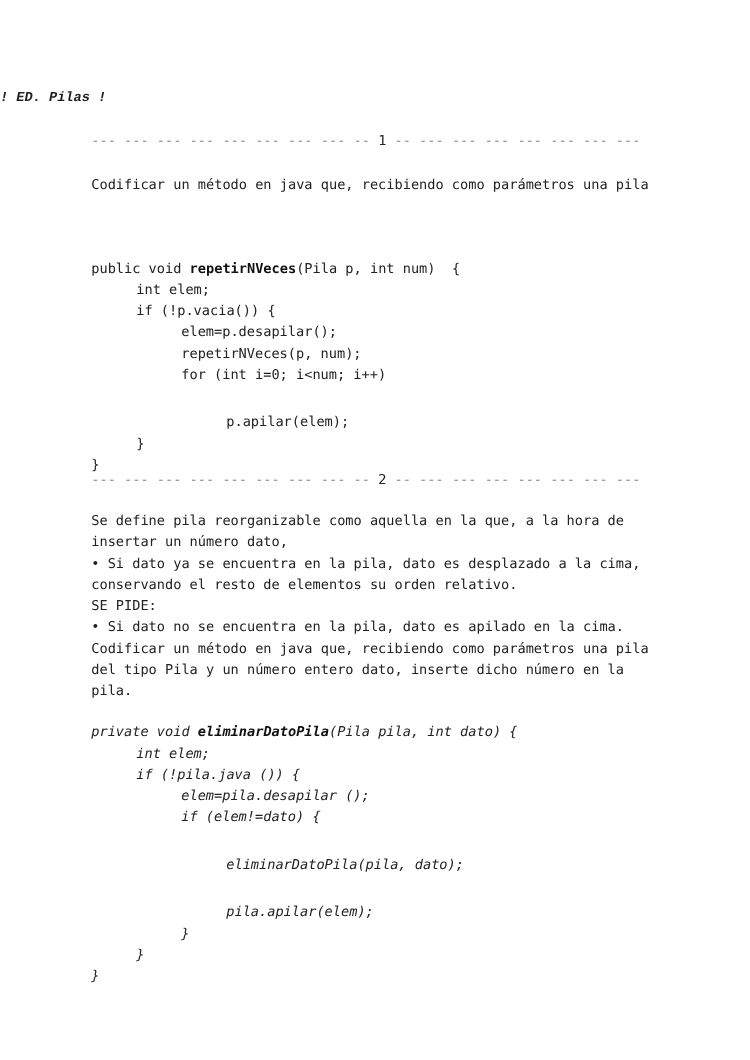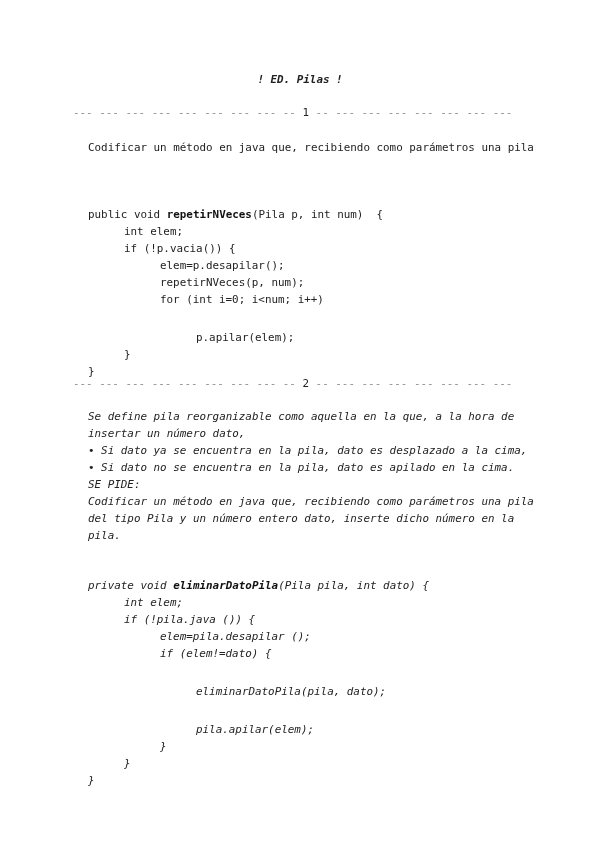--- a/index.html
+++ b/index.html
@@ -20,40 +20,41 @@
       position: absolute;
       left: 0; top: 0;
       width: 600px;
       height: 848px;
     }
     .title {
       position: absolute;
       top: 71px;
       left: 0;
       width: 600px;
-      text-align: center;
+      text-align: left;
       font-weight: bold;
       font-style: italic;
       line-height: 17px;
       white-space: pre;
+      font-family: Liberation Mono, monospace;
     }
     .divider {
       position: absolute;
       left: 73px;
       width: 460px;
       line-height: 17px;
       white-space: pre;
       color: #8a8a8a;
     }
     .divider .num {
       color: #222222;
     }
     .block {
       position: absolute;
-      left: 88px;
+      left: 73px;
       width: 470px;
       line-height: 17px;
     }
     .line {
       white-space: pre;
       height: 17px;
     }
     .code .line.i1 { padding-left: 36px; }
     .code .line.i2 { padding-left: 72px; }
     .code .line.i3 { padding-left: 108px; margin-top: 21px; }
@@ -82,26 +83,27 @@
     <div class="line i2">elem=p.desapilar();</div>
     <div class="line i2">repetirNVeces(p, num);</div>
     <div class="line i2">for (int i=0; i&lt;num; i++)</div>
     <div class="line i3">p.apilar(elem);</div>
     <div class="line i1">}</div>
     <div class="line">}</div>
   </div>
 
   <div class="divider" style="top:375px;"><span>--- --- --- --- --- --- --- --- -- </span><span class="num">2</span><span> -- --- --- --- --- --- --- ---</span></div>
 
-  <div class="block" style="top:408px;font-style:italic;">
+  <div class="block" style="top:408px;">
     <div class="line">Se define pila reorganizable como aquella en la que, a la hora de</div>
     <div class="line">insertar un número dato,</div>
     <div class="line">• Si dato ya se encuentra en la pila, dato es desplazado a la cima,</div>
+    <div class="line">conservando el resto de elementos su orden relativo.</div>
+    <div class="line">SE PIDE:</div>
     <div class="line">• Si dato no se encuentra en la pila, dato es apilado en la cima.</div>
-    <div class="line">SE PIDE:</div>
     <div class="line">Codificar un método en java que, recibiendo como parámetros una pila</div>
     <div class="line">del tipo Pila y un número entero dato, inserte dicho número en la</div>
     <div class="line">pila.</div>
   </div>
 
   <div class="block code" style="top:577px;font-style:italic;">
     <div class="line"><span>private void </span><span class="fn">eliminarDatoPila</span><span>(Pila pila, int dato) {</span></div>
     <div class="line i1">int elem;</div>
     <div class="line i1">if (!pila.java ()) {</div>
     <div class="line i2">elem=pila.desapilar ();</div>

